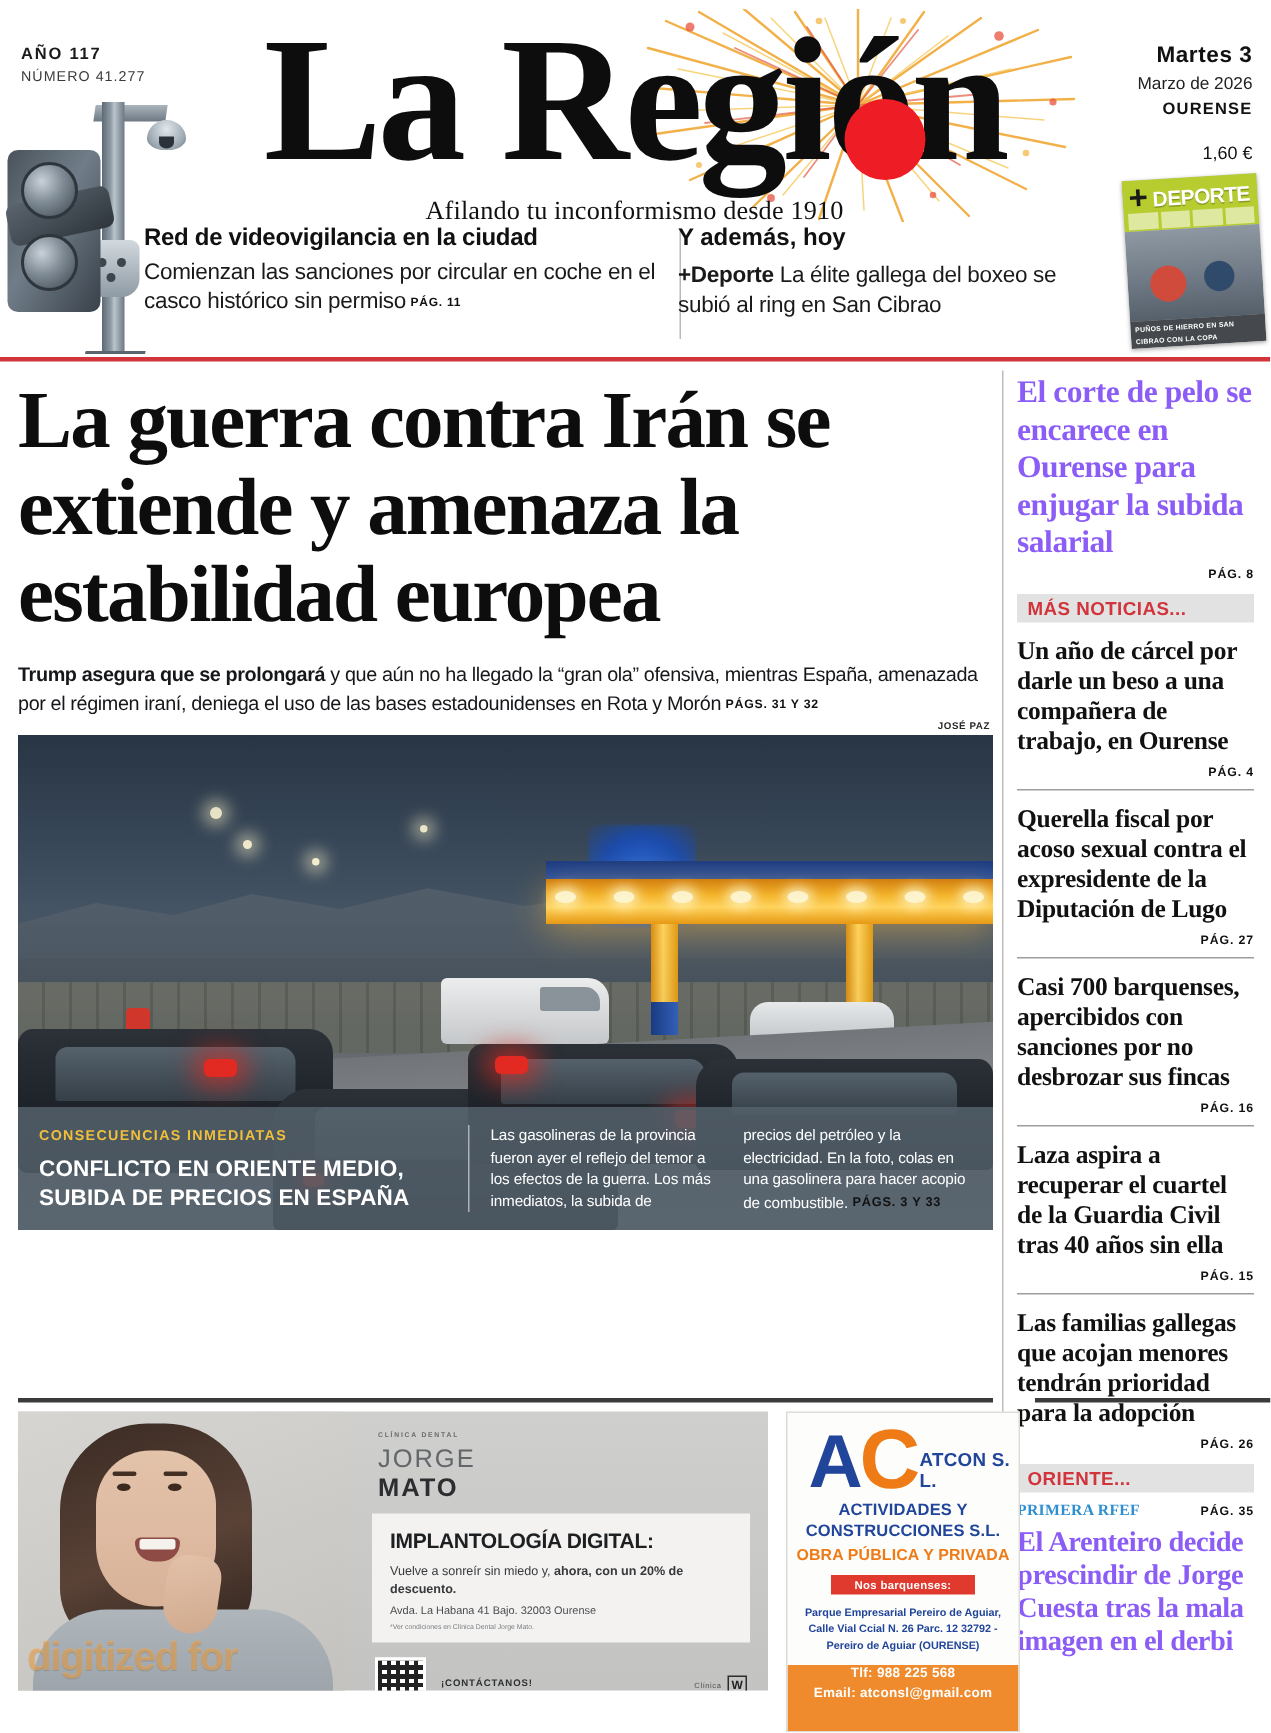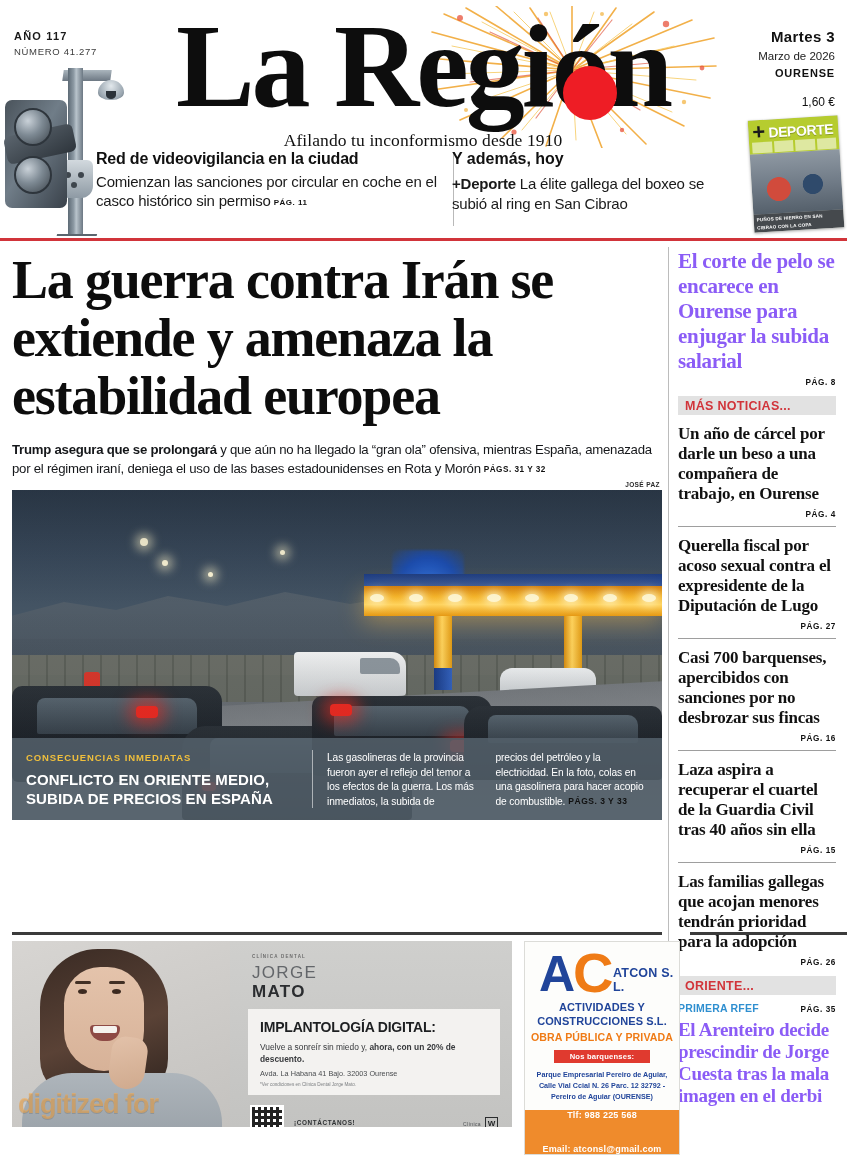--- a/index.html
+++ b/index.html
@@ -393,21 +393,21 @@
     color: #d1343a; font-size: 12.5px; font-weight: bold; letter-spacing: .3px;
   }
   .side-item { margin-top: 9px; }
   .side-item .h { font-family:"Liberation Serif", serif; font-weight: bold; font-size: 17px; line-height: 20px; color:#111; letter-spacing:-0.2px;}
   .side-item .p { margin-top: 6px; }
   .hr-thin { height: 1px; background: #9e9e9e; margin-top: 7px; }
   .rfef-row {
     display: flex; justify-content: space-between; align-items: baseline;
     margin-top: 7px;
   }
-  .rfef-label { color: #2f8fd0; font-size: 10.5px; font-weight: bold; letter-spacing: .2px; }
+  .rfef-label { color: #2f8fd0; font-size: 10.5px; font-weight: bold; letter-spacing: .2px; font-family: Liberation Serif, serif; }
 
   
   .ads {
     position: absolute; left: 12px; top: 932px; width: 823px; height: 223px;
   }
   .ads-rule { position:absolute; left:0; top:0; width: 650px; height: 3px; background:#3b3b3b; }
   .ad-dental {
     position: absolute; left: 0; top: 9px; width: 500px; height: 186px;
     background: linear-gradient(180deg,#cfcfcd 0%, #c3c3c1 100%);
     overflow: hidden;
@@ -526,21 +526,21 @@
     color: #fff; font-size: 7.6px; font-weight: bold;
     display: flex; align-items: center; justify-content: center; letter-spacing: .2px;
   }
   .atc-addr {
     margin-top: 7px; text-align: center; font-size: 7.2px; font-weight: bold;
     color: #21459a; line-height: 1.5; padding: 0 4px;
   }
   .atc-contact {
     position: absolute; left: 0; bottom: 0; width: 100%; height: 44px;
     background: #ef8b2c; color: #fff;
-    display: flex; flex-direction: column; align-items: center; justify-content: space-between;
+    display: flex; flex-direction: column; align-items: center; justify-content: flex-start;
     gap: 3px;
   }
   .atc-contact div { font-size: 9px; font-weight: bold; letter-spacing: .2px; }
 
   .side-ad-rule { position:absolute; left: 678px; top: 0; width: 158px; height: 3px; background:#3b3b3b;}
 </style>
 </head>
 <body>
 
 <div id="page">

